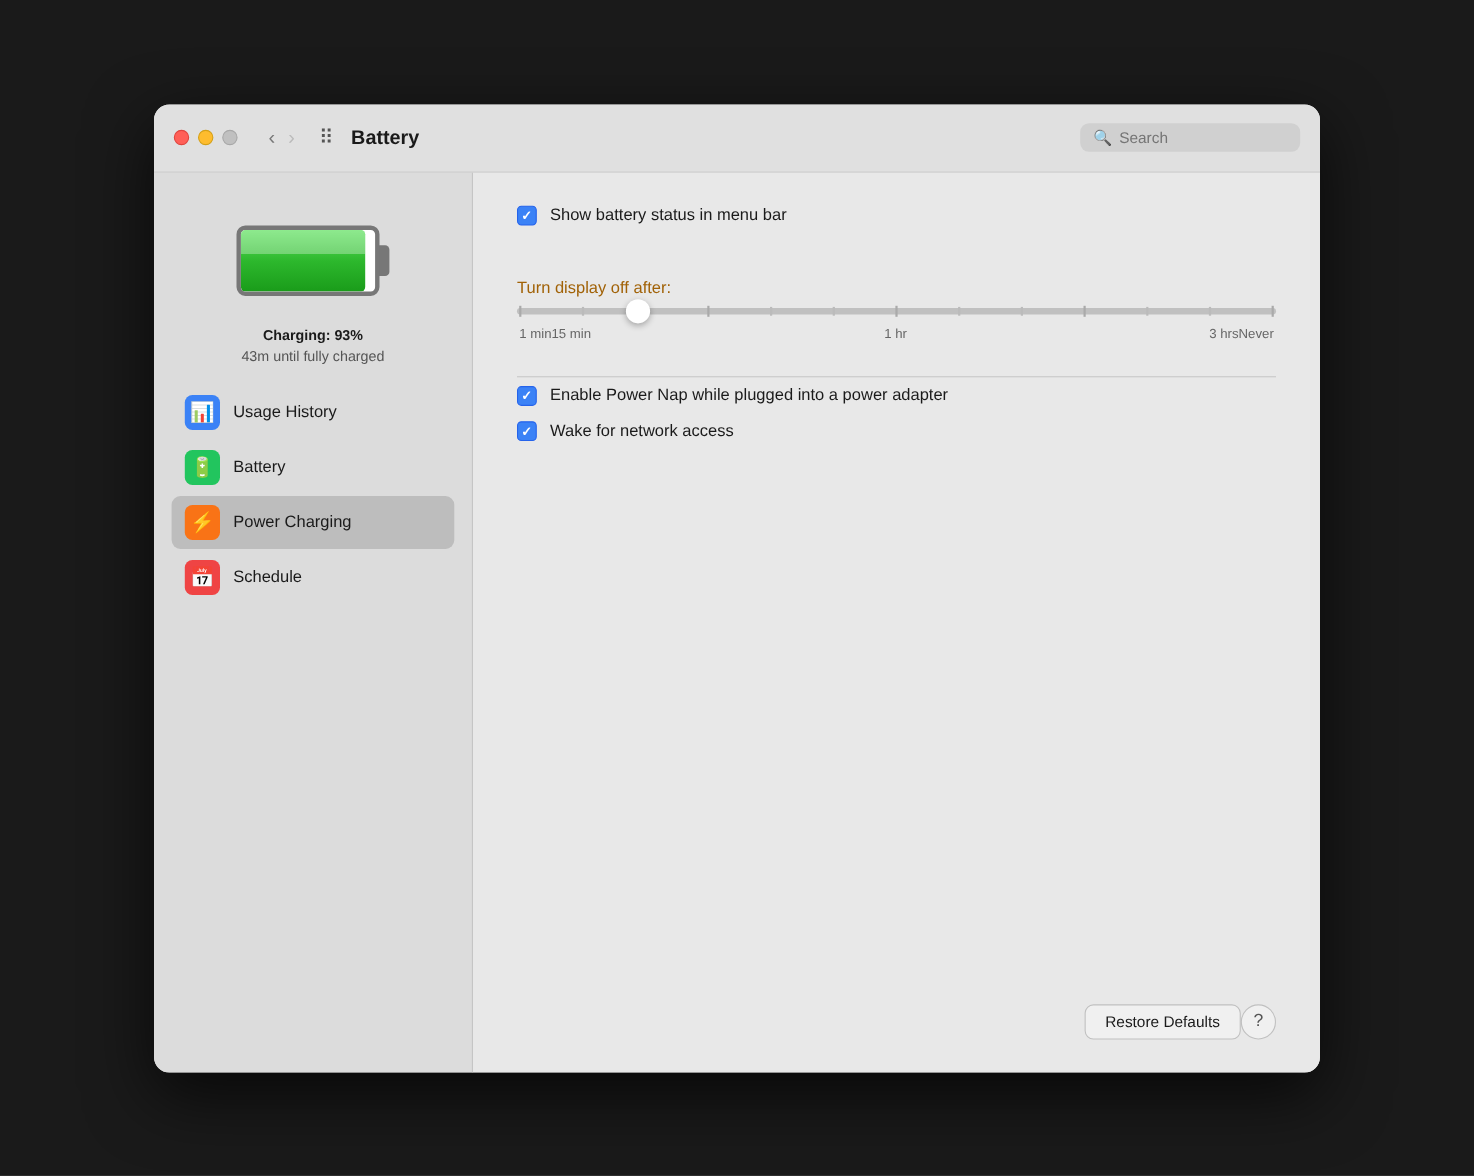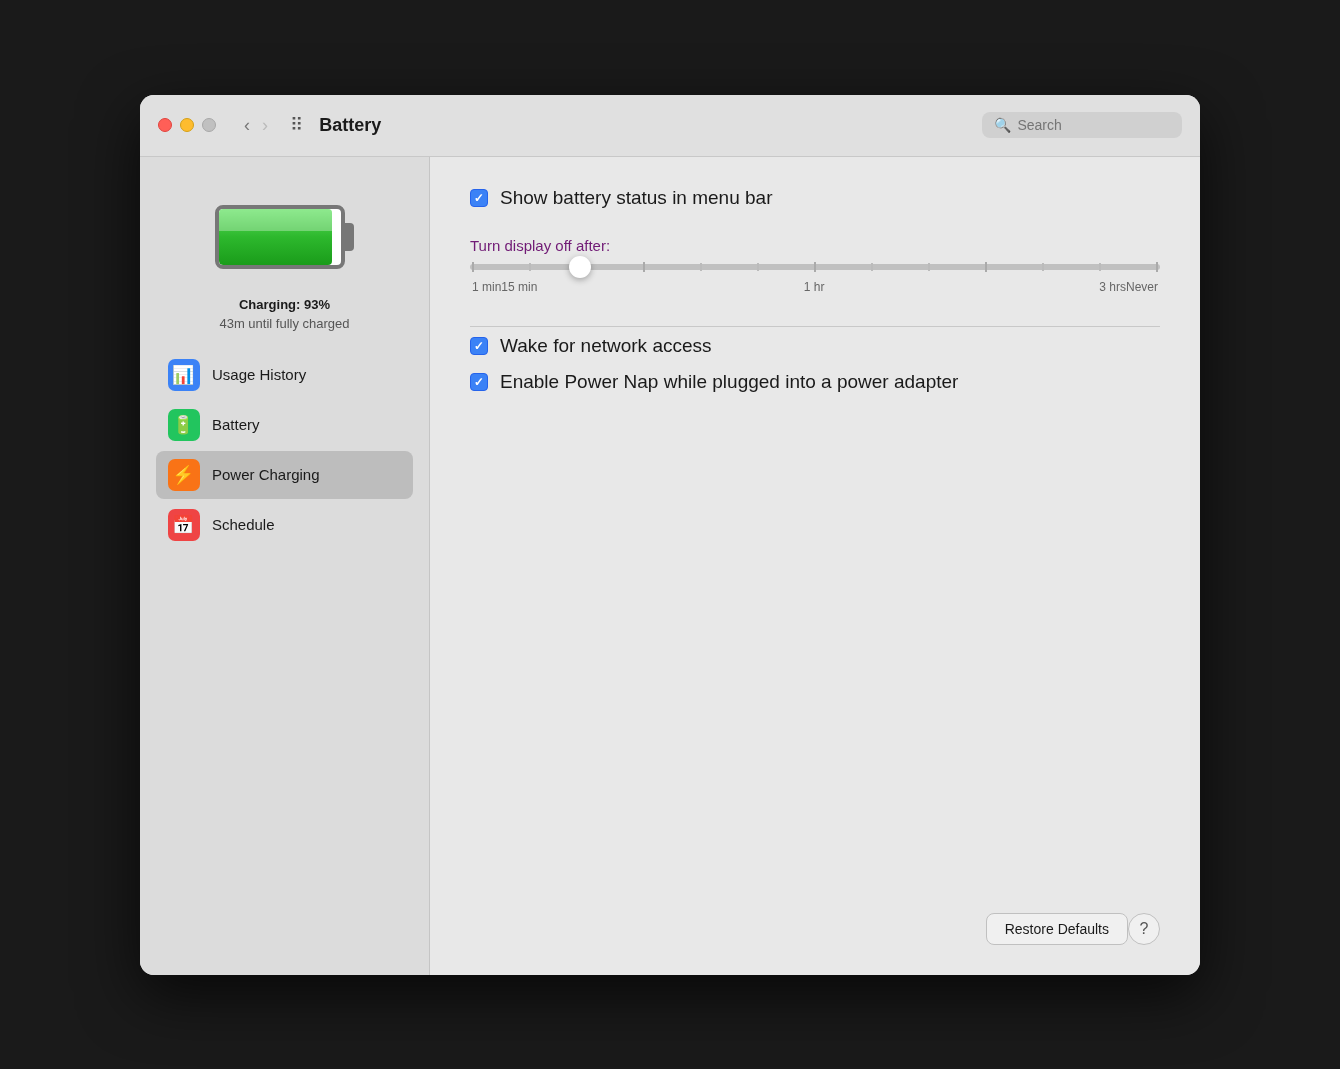--- a/index.html
+++ b/index.html
@@ -228,31 +228,32 @@
       background: #3b82f6;
       border-color: #2563eb;
     }
     .checkbox-custom.checked::after {
       content: '✓';
       color: #fff;
       font-size: 12px;
       font-weight: 700;
     }
     .option-label {
-      font-size: 19px;
+      font-size: 15px;
       color: #1a1a1a;
     }
     
     .slider-section {
       margin: 14px 0 24px 0;
     }
     .slider-label {
       font-size: 15px;
-      color: #701a75;
+      color: #a16207;
       margin-bottom: 10px;
+      margin-top: 20px;
     }
     .slider-track {
       position: relative;
       height: 6px;
       background: #c0c0c0;
       border-radius: 3px;
       margin: 10px 0;
     }
     .slider-thumb {
       position: absolute;
@@ -416,26 +417,26 @@
           <span class="slider-tick" style="margin-left: auto;">3 hrs</span>
           <span class="slider-tick">Never</span>
         </div>
       </div>
 
       <div class="divider-line"></div>
 
 
       <div class="option-row">
         <div class="checkbox-custom checked"></div>
-        <span class="option-label">Wake for network access</span>
+        <span class="option-label">Enable Power Nap while plugged into a power adapter</span>
       </div>
 
       <div class="option-row">
         <div class="checkbox-custom checked"></div>
-        <span class="option-label">Enable Power Nap while plugged into a power adapter</span>
+        <span class="option-label">Wake for network access</span>
       </div>
 
       <div class="bottom-bar">
         <button class="restore-btn">Restore Defaults</button>
         <button class="help-btn">?</button>
       </div>
     </div>
   </div>
 </div>
 

